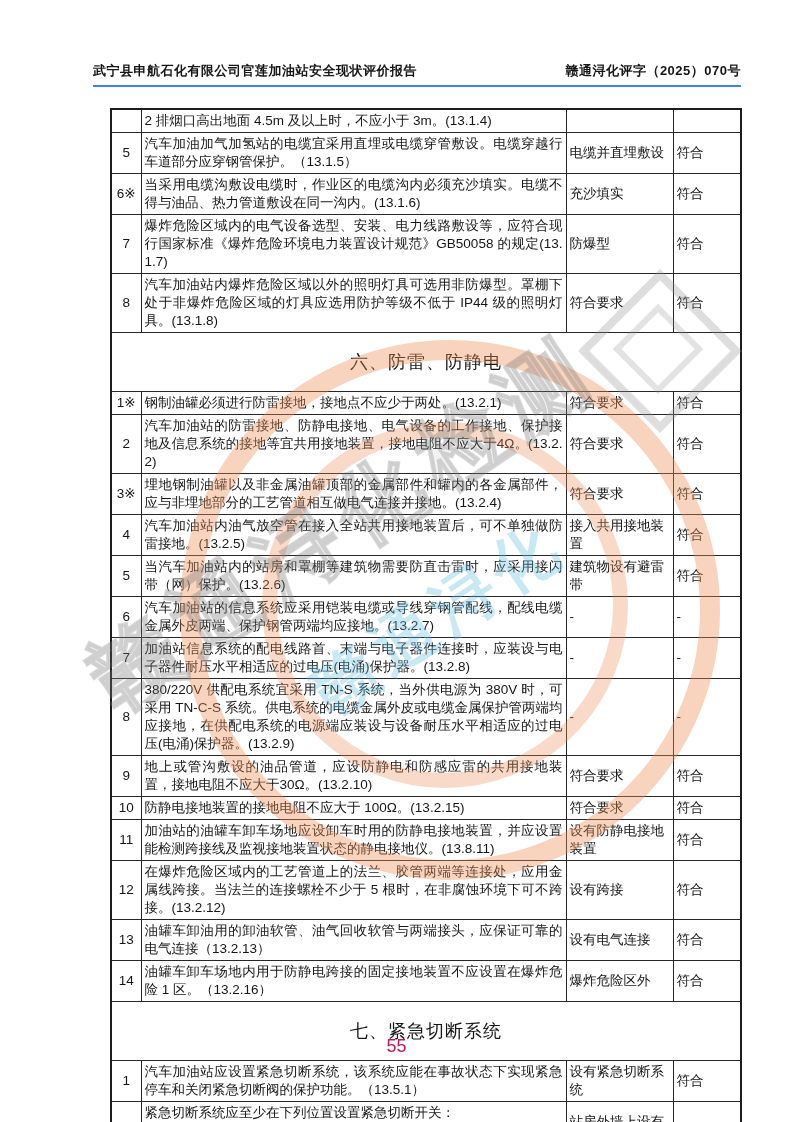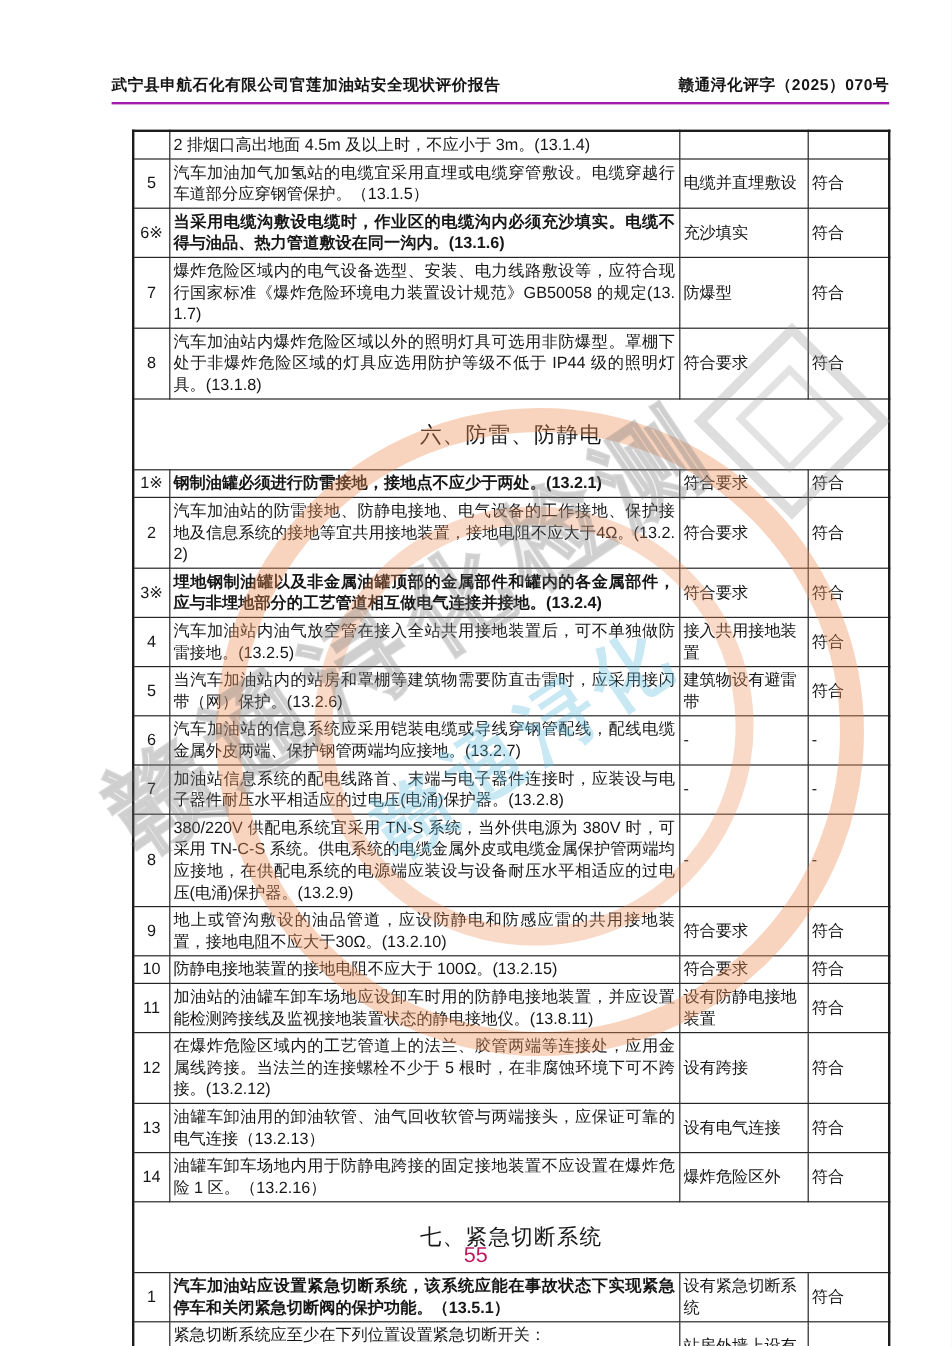--- a/index.html
+++ b/index.html
@@ -12,40 +12,40 @@
   .page{
     position:relative;
     width:793px;height:1122px;
     background:#ffffff;
     overflow:hidden;
   }
   
   .doc-header{
     position:absolute;left:93px;right:52px;top:62px;
     display:flex;justify-content:space-between;align-items:flex-end;
-    border-bottom:2px solid #a21caf;
+    border-bottom:2px solid #3b82f6;
     padding-bottom:5px;
     font-size:13px;font-weight:bold;letter-spacing:0.5px;
   }
   
   table.inspection{
     position:absolute;left:110px;top:108px;width:630px;
     border-collapse:collapse;table-layout:fixed;
     font-size:13.5px;line-height:18px;
   }
   table.inspection td{
     border:1px solid #262626;
     padding:2px 3px;
     vertical-align:middle;
     word-break:break-all;
   }
   table.inspection{border:2px solid #1c1c1c;}
   td.no{width:30px;text-align:center;padding:2px 1px;}
   td.content{width:425px;text-align:justify;white-space:pre-wrap;}
-  td.content.bold{font-weight:bold;}
+  td.content.bold{font-weight:normal;}
   td.record{width:107px;}
   td.conclusion{width:68px;text-align:left;}
   tr.section-title-row td{
     text-align:center;font-size:18px;letter-spacing:1px;
     padding:20px 2px;
   }
   tr.header-row td{text-align:center;font-size:14px;padding:2px;}
   
   .page-number{
     position:absolute;left:0;right:0;top:1036px;

